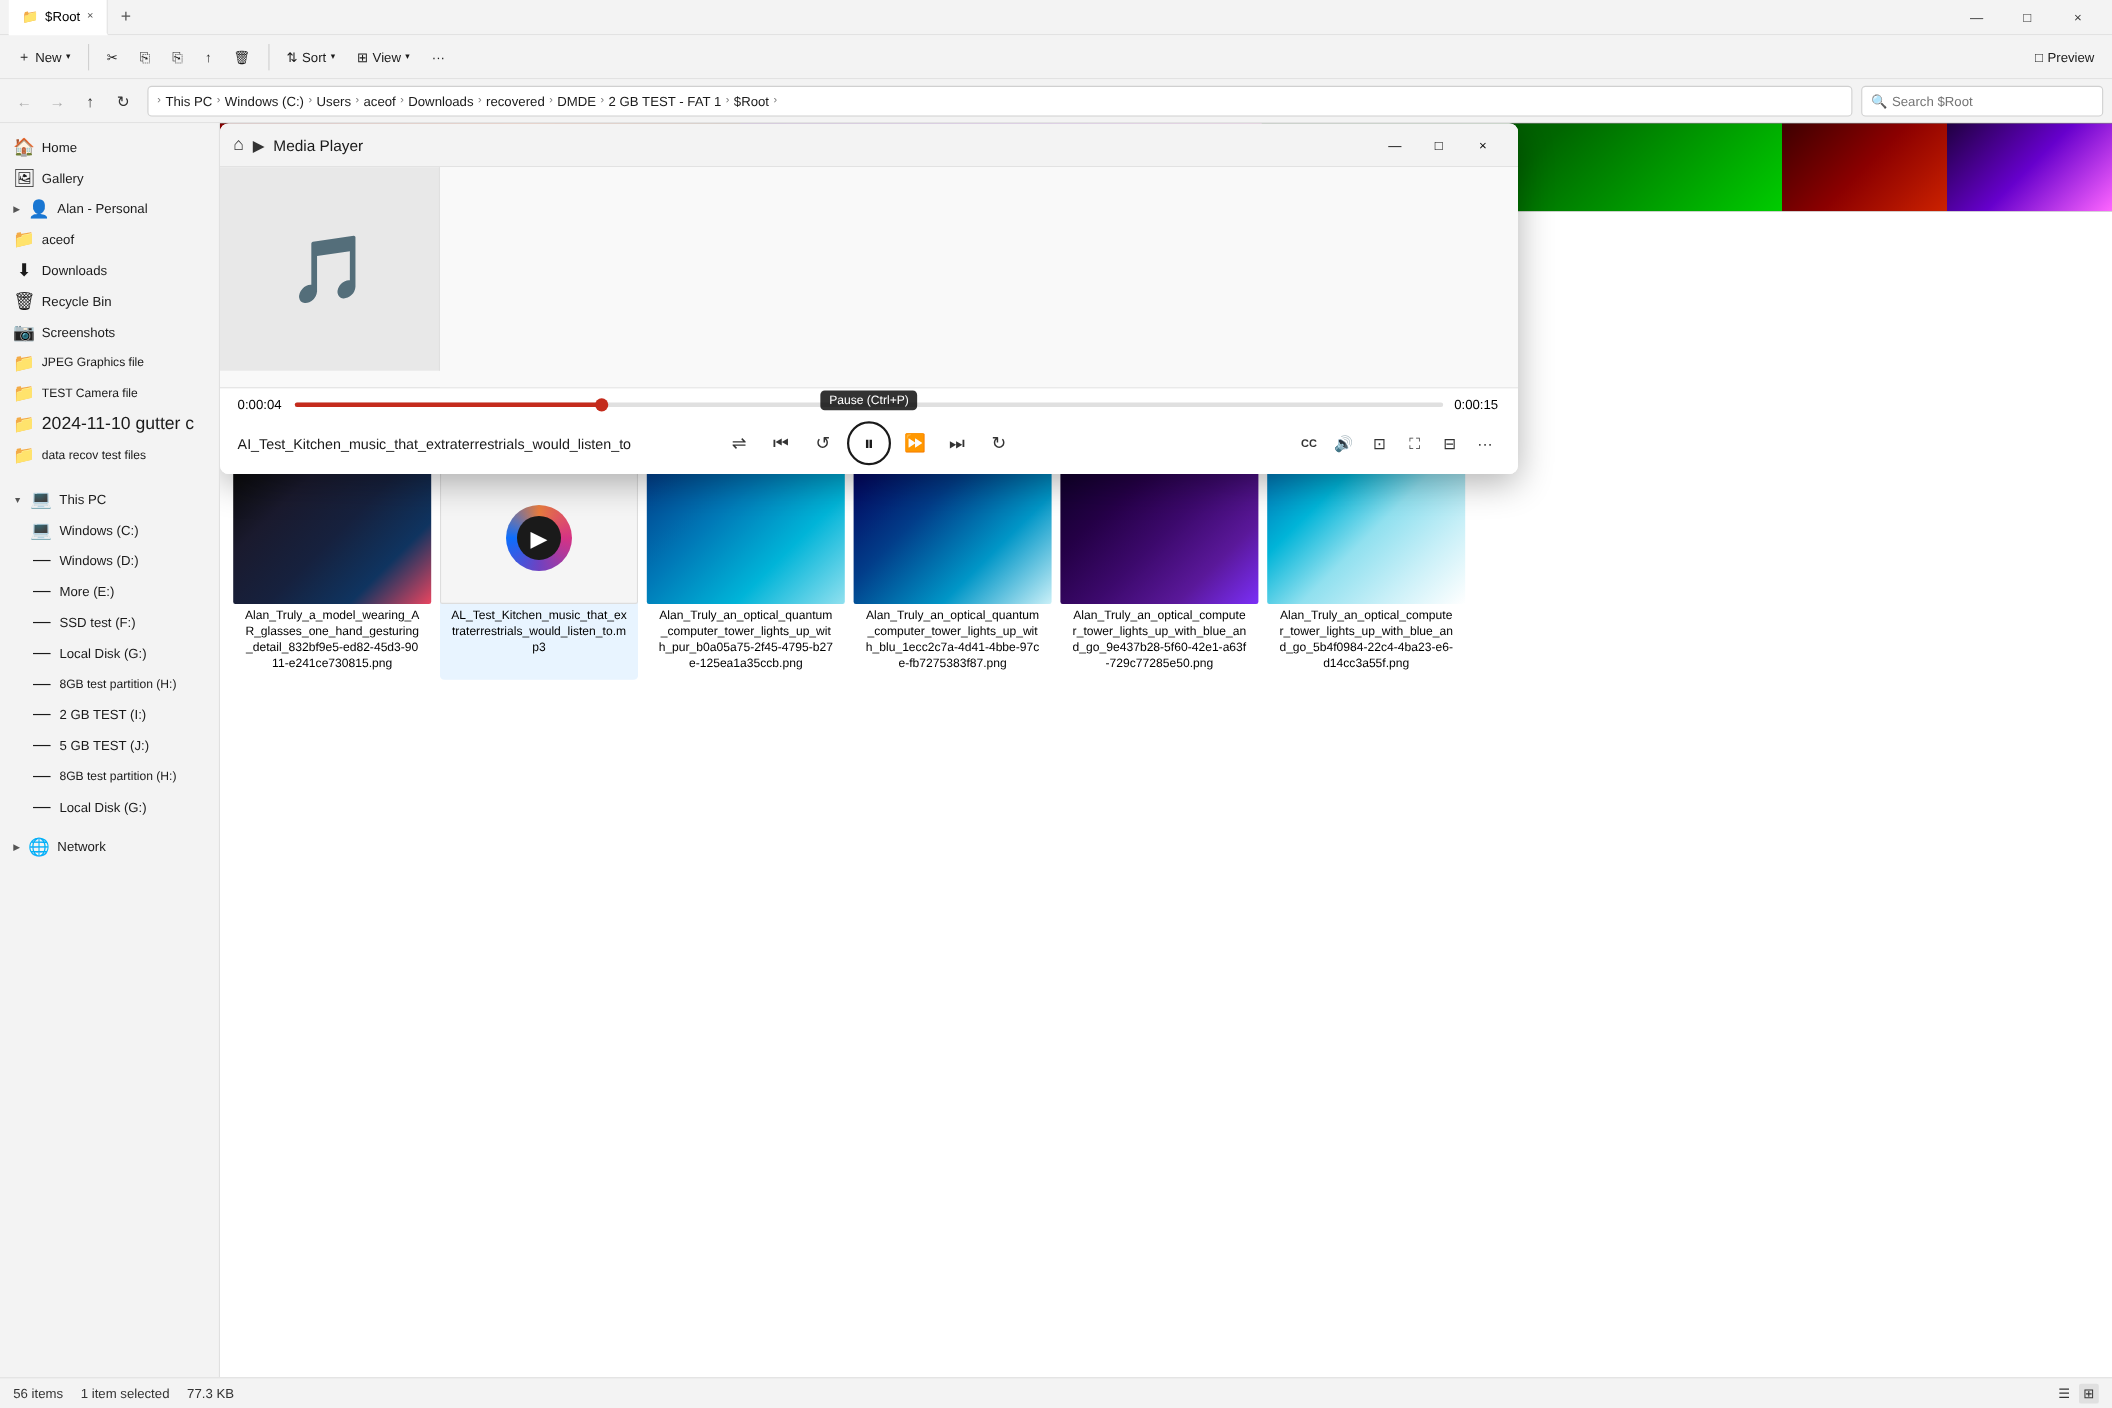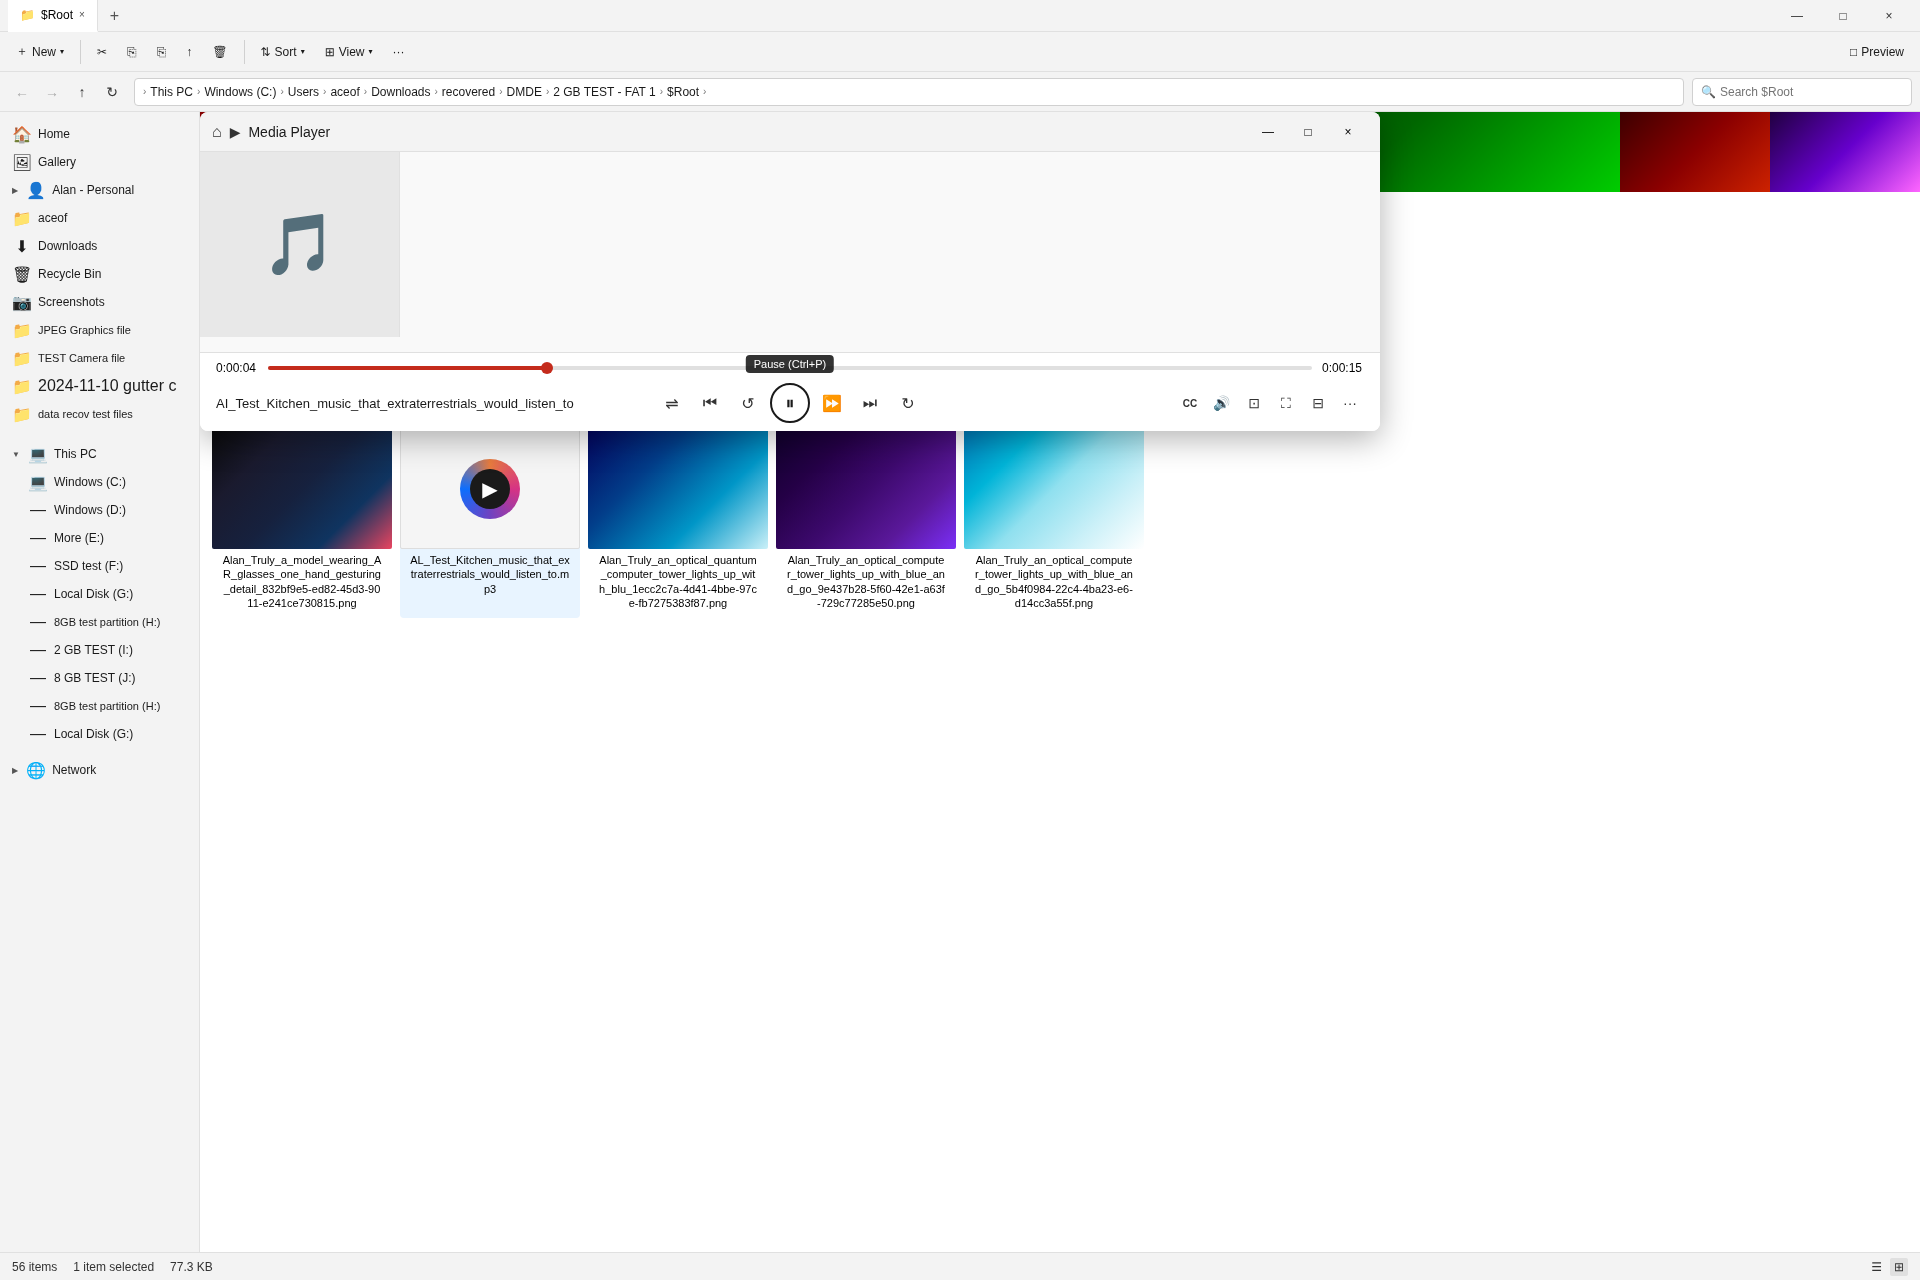--- a/index.html
+++ b/index.html
@@ -344,21 +344,21 @@
     <div class="sidebar-item" style="padding-left:28px">
       <span class="sidebar-icon">—</span>
       <span style="font-size:11px">8GB test partition (H:)</span>
     </div>
     <div class="sidebar-item" style="padding-left:28px">
       <span class="sidebar-icon">—</span>
       <span>2 GB TEST (I:)</span>
     </div>
     <div class="sidebar-item" style="padding-left:28px">
       <span class="sidebar-icon">—</span>
-      <span>8 GB TEST (J:)</span>
+      <span>5 GB TEST (J:)</span>
     </div>
     <div class="sidebar-item" style="padding-left:28px">
       <span class="sidebar-icon">—</span>
       <span style="font-size:11px">8GB test partition (H:)</span>
     </div>
     <div class="sidebar-item" style="padding-left:28px">
       <span class="sidebar-icon">—</span>
       <span>Local Disk (G:)</span>
     </div>
 
@@ -416,20 +416,24 @@
         <div class="file-thumb large-thumb" style="background:#f5f5f5; border:1px solid #ddd; position:relative;">
           <div style="position:absolute; inset:0; display:flex; align-items:center; justify-content:center;">
             <div style="width:60px; height:60px; background: conic-gradient(#e87c3e, #d63384, #6f42c1, #0d6efd, #e87c3e); border-radius:50%; display:flex; align-items:center; justify-content:center;">
               <div style="width:40px; height:40px; background:#1a1a1a; border-radius:50%; display:flex; align-items:center; justify-content:center;">
                 <span style="color:#fff; font-size:20px;">▶</span>
               </div>
             </div>
           </div>
         </div>
         <div class="file-name">AL_Test_Kitchen_music_that_extraterrestrials_would_listen_to.mp3</div>
+      </div>
+      <div class="file-item">
+        <div class="file-thumb thumb-blue1 large-thumb"></div>
+        <div class="file-name">Alan_Truly_an_optical_quantum_computer_tower_lights_up_with_pur_b0a05a75-2f45-4795-b27e-125ea1a35ccb.png</div>
       </div>
       <div class="file-item">
         <div class="file-thumb thumb-blue2 large-thumb"></div>
         <div class="file-name">Alan_Truly_an_optical_quantum_computer_tower_lights_up_with_blu_1ecc2c7a-4d41-4bbe-97ce-fb7275383f87.png</div>
       </div>
       <div class="file-item">
         <div class="file-thumb thumb-neon2 large-thumb"></div>
         <div class="file-name">Alan_Truly_an_optical_computer_tower_lights_up_with_blue_and_go_9e437b28-5f60-42e1-a63f-729c77285e50.png</div>
       </div>
       <div class="file-item">

